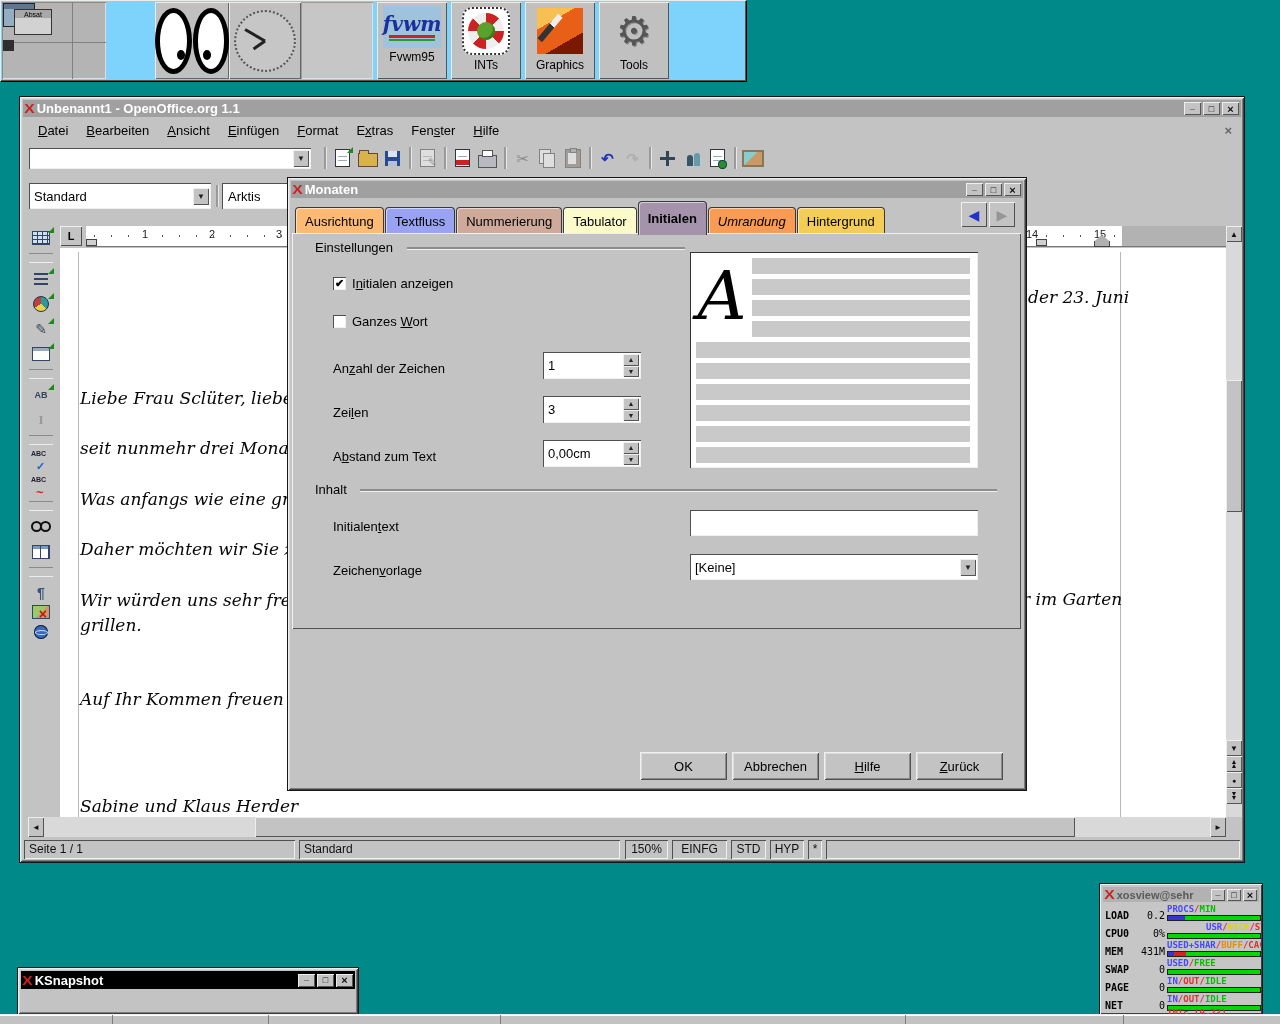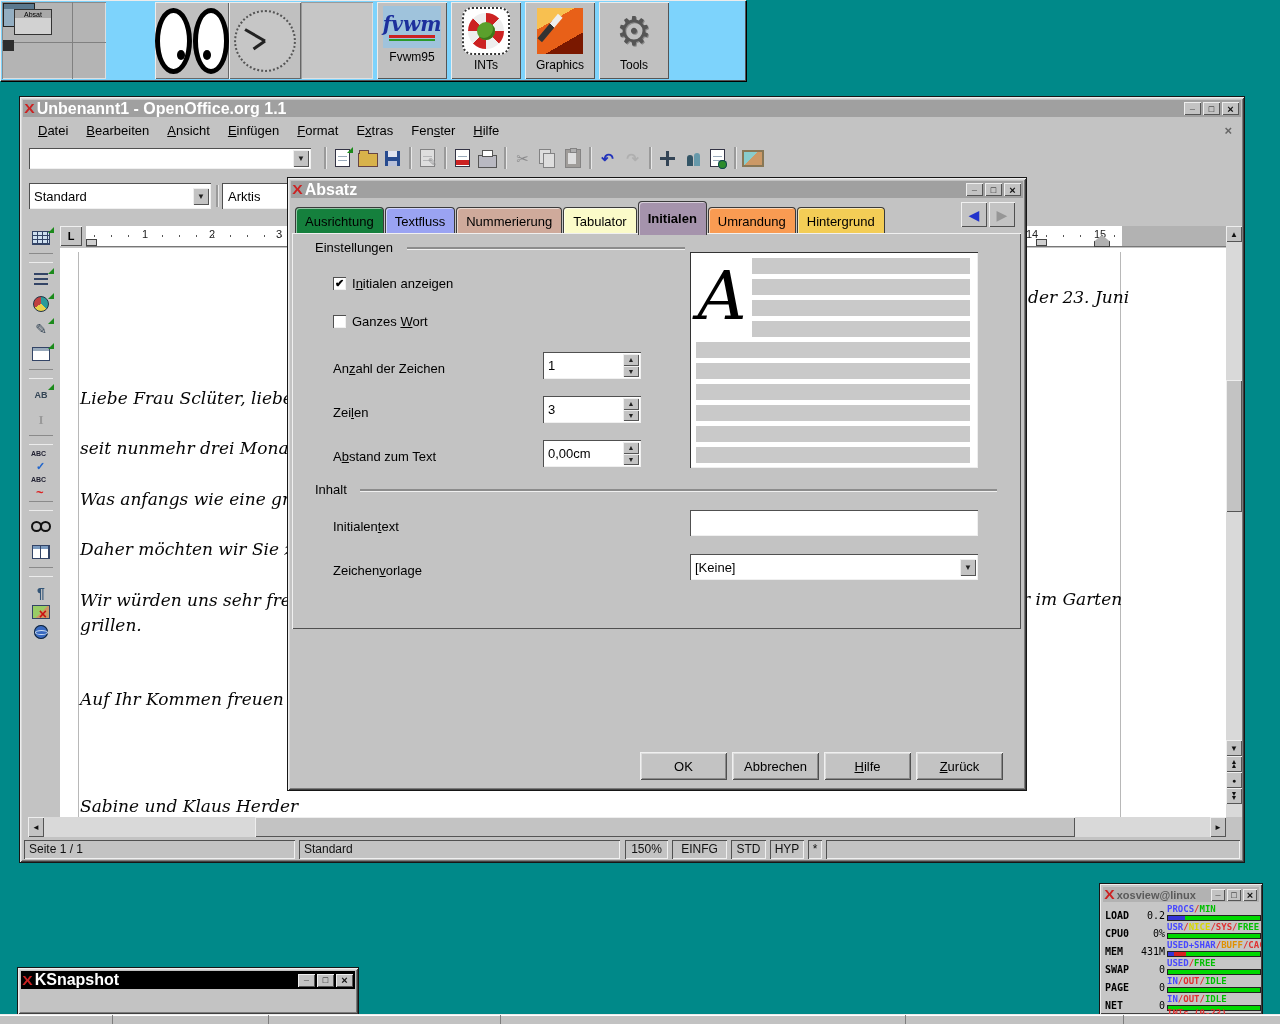--- a/index.html
+++ b/index.html
@@ -63,21 +63,21 @@
   .shell-ico::before{content:"";position:absolute;top:0;left:0;right:0;height:6px;background:#5577cc;}
   .shl{width:34px;height:28px;margin-bottom:4px;border:1px solid #667;
        border-radius:50% 50% 40% 40%/70% 70% 30% 30%;
        background:repeating-conic-gradient(from 250deg,#dde4f0 0 14deg,#8894b8 14deg 28deg);}
 
   
   .winframe{background:#c3c3c3;box-shadow:0 0 0 1px #161616, inset 1px 1px 0 #ededed,
             inset -1px -1px 0 #404040, inset 2px 2px 0 #d8d8d8, inset -2px -2px 0 #7a7a7a;}
   .tbar{position:absolute;left:3px;right:3px;top:3px;height:17px;background:#a0a0a0;
         display:flex;align-items:center;padding:0 2px;}
-  .tbar .ttext{color:#fff;font-weight:bold;font-size:16px;margin-left:3px;flex:1;
+  .tbar .ttext{color:#fff;font-weight:bold;font-size:13px;margin-left:3px;flex:1;
                overflow:hidden;white-space:nowrap;}
   .appico{color:#cc2222;font-weight:bold;font-size:13px;line-height:1;transform:scaleX(1.2);}
   .wbtn{width:17px;height:13px;margin-left:2px;background:#c3c3c3;flex:none;
         box-shadow:inset 1px 1px 0 #eee, inset -1px -1px 0 #555;
         display:flex;align-items:center;justify-content:center;font-weight:bold;color:#111;}
   .wb-min{font-size:9px;}  .wb-min span{transform:translateY(-3px);}
   .wb-max{font-size:9px;}
   .wb-cls{font-size:11px;}
 
   
@@ -514,36 +514,36 @@
     <div class="sf in1 ctr" style="left:652px;width:55px">EINFG</div>
     <div class="sf in1 ctr" style="left:711px;width:35px">STD</div>
     <div class="sf in1 ctr" style="left:750px;width:34px">HYP</div>
     <div class="sf in1 ctr" style="left:788px;width:14px">*</div>
     <div class="sf in1" style="left:806px;width:414px"></div>
   </div>
 
   <div id="dlg" class="winframe">
     <div class="tbar">
       <span class="appico">X</span>
-      <span class="ttext">Absatz</span>
+      <span class="ttext">Monaten</span>
       <span class="wbtn wb-min">
           <span>_</span>
         </span>
       <span class="wbtn wb-max">□</span>
       <span class="wbtn wb-cls">×</span>
     </div>
 
     <div id="dlgtabs">
 
-    <span class="tab" style="background: #15803d;">Ausrichtung</span>
+    <span class="tab" style="background: #fdba74;">Ausrichtung</span>
         <span class="tab" style="background: rgb(154, 163, 242);">Textfluss</span>
         <span class="tab" style="background: rgb(207, 170, 155);">Nummerierung</span>
         <span class="tab" style="background: rgb(251, 251, 201);">Tabulator</span>
         <span class="tab sel" style="background: rgb(165, 147, 172);">Initialen</span>
-        <span class="tab" style="background: rgb(249, 155, 82);">Umrandung</span>
+        <span class="tab" style="background: rgb(249, 155, 82); font-style: italic;">Umrandung</span>
         <span class="tab" style="background: rgb(243, 205, 86);">Hintergrund</span>
       </div>
     <div id="dnav">
       <span class="navbtn out1 flexc" style="color:#2233cc">◀</span>
       <span class="navbtn out1 flexc" style="color:#969696">▶</span>
     </div>
 
     <div id="dpage" class="out1">
       <span class="glabel" style="left:23px;top:7px">Einstellungen</span>
       <span class="gline" style="left:115px;top:14px;width:278px"></span>
@@ -627,21 +627,21 @@
           <span>_</span>
         </span>
       <span class="wbtn wb-max">□</span>
       <span class="wbtn wb-cls">×</span>
     </div>
   </div>
 
   <div id="xwin">
     <div class="tbar">
       <span class="appico">X</span>
-      <span class="ttext">xosview@linux</span>
+      <span class="ttext">xosview@sehr</span>
       <span class="wbtn wb-min">
           <span>_</span>
         </span>
       <span class="wbtn wb-max">□</span>
       <span class="wbtn wb-cls">×</span>
     </div>
     <div class="xrow xr0">
       <span class="xlab">LOAD</span>
         <span class="xval">0.2</span>
       <div class="xright">
@@ -649,21 +649,21 @@
         <div class="xbar">
             <span class="bseg" style="background: rgb(52, 52, 216); width: 18%;"></span>
             <span class="bseg" style="background: rgb(0, 216, 0); width: 82%;"></span>
           </div>
       </div>
     </div>
     <div class="xrow xr1">
       <span class="xlab">CPU0</span>
         <span class="xval">0%</span>
       <div class="xright">
-        <div class="xleg"><span class="lpart" style="color: rgb(72, 72, 255);">USR</span><span class="lpart" style="color: rgb(216, 216, 0);">NICE</span><span class="lpart" style="color: rgb(224, 48, 48);">SYS</span><span class="lpart" style="color: rgb(0, 192, 0);">FREE</span></div>
+        <div class="xleg"><span class="lpart" style="color: rgb(72, 72, 255); margin-left: 39px;">USR</span><span class="lpart" style="color: rgb(216, 216, 0);">NICE</span><span class="lpart" style="color: rgb(224, 48, 48);">SYS</span><span class="lpart" style="color: rgb(0, 192, 0);">FREE</span></div>
         <div class="xbar">
             <span class="bseg" style="background: rgb(0, 216, 0); width: 100%;"></span>
           </div>
       </div>
     </div>
     <div class="xrow xr2">
       <span class="xlab">MEM</span>
         <span class="xval">431M</span>
       <div class="xright">
         <div class="xleg"><span class="lpart" style="color: rgb(72, 72, 255);">USED+SHAR</span><span class="lpart" style="color: rgb(224, 144, 0);">BUFF</span><span class="lpart" style="color: rgb(224, 48, 48);">CACHE</span></div>

